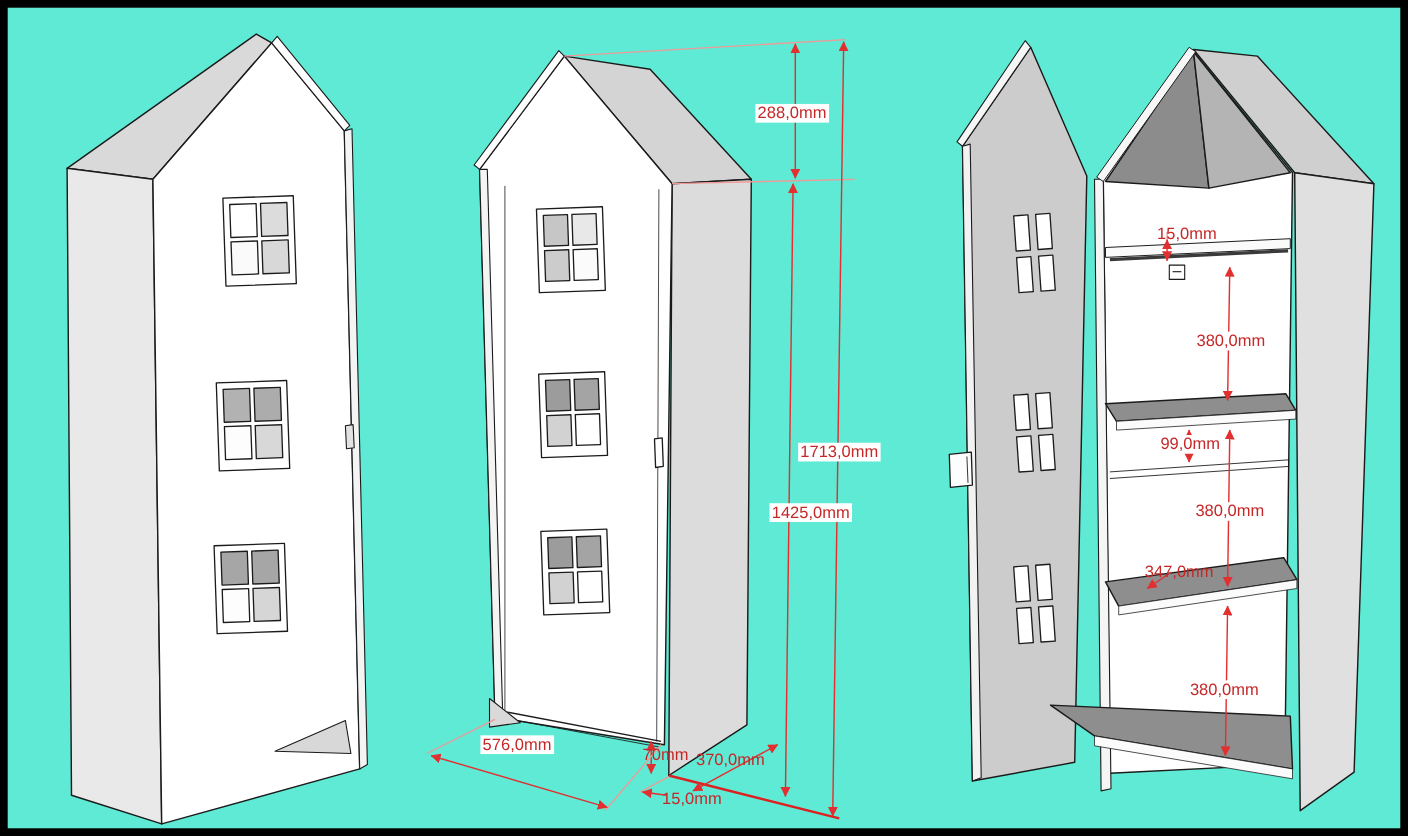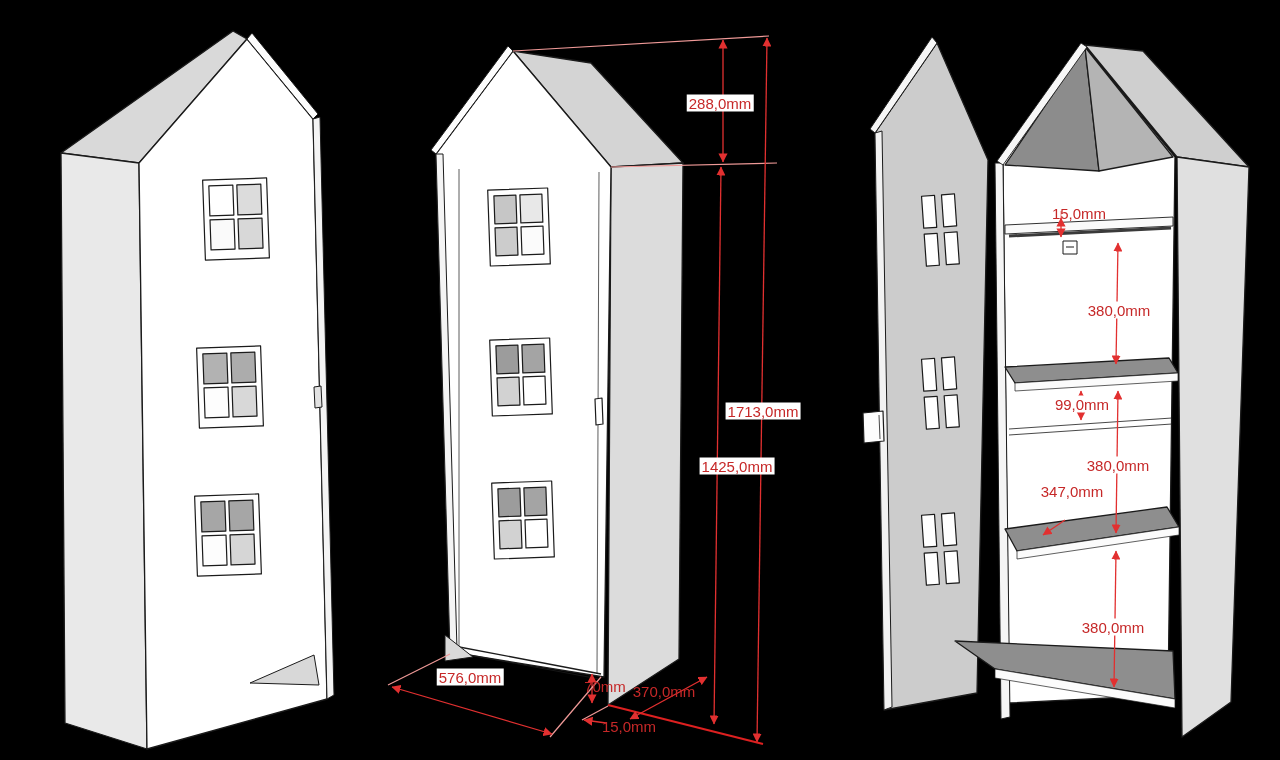--- a/index.html
+++ b/index.html
@@ -1,21 +1,21 @@
 <!DOCTYPE html>
 <html><head>
 <meta charset="utf-8">
 <style>
   html,body{margin:0;padding:0;background:#fff;}
   .frame{
     position:relative;
     width:1280px;height:760px;
     box-sizing:border-box;
     border:7px solid #000;
-    background:#000000;
+    background:#5eead4;
     overflow:hidden;
     font-family:"Liberation Sans", sans-serif;
   }
   .drawing{position:absolute;left:0;top:0;width:1266px;height:746px;}
   .dim{
     position:absolute;
     transform:translate(-50%,-50%);
     font-size:15px;
     line-height:1;
     color:#c62828;
@@ -182,16 +182,16 @@
 <span class="dim bg" style="left:730px;top:459px">1425,0mm</span>
 <span class="dim" style="left:598px;top:679px">70mm</span>
 <span class="dim bg" style="left:463px;top:670px">576,0mm</span>
 <span class="dim" style="left:622px;top:719px">15,0mm</span>
 <span class="dim" style="left:657px;top:684px">370,0mm</span>
 
 <span class="dim" style="left:1072px;top:206px">15,0mm</span>
 <span class="dim bg" style="left:1112px;top:303px">380,0mm</span>
 <span class="dim bg" style="left:1075px;top:397px">99,0mm</span>
 <span class="dim bg" style="left:1111px;top:458px">380,0mm</span>
-<span class="dim" style="left:1065px;top:484px">347,0mm</span>
+<span class="dim" style="left:1065px;top:513px">347,0mm</span>
 <span class="dim bg" style="left:1106px;top:620px">380,0mm</span>
 
 </div>
 
 </body></html>

